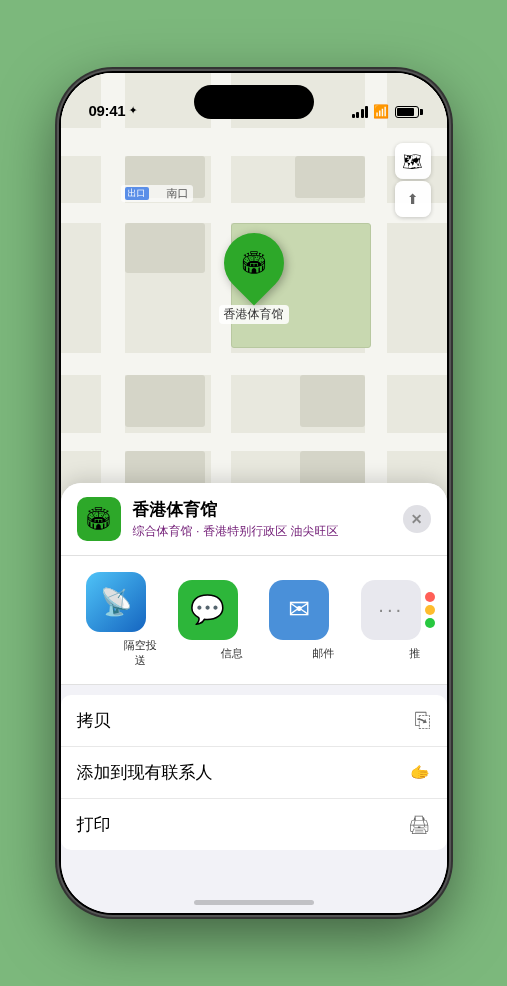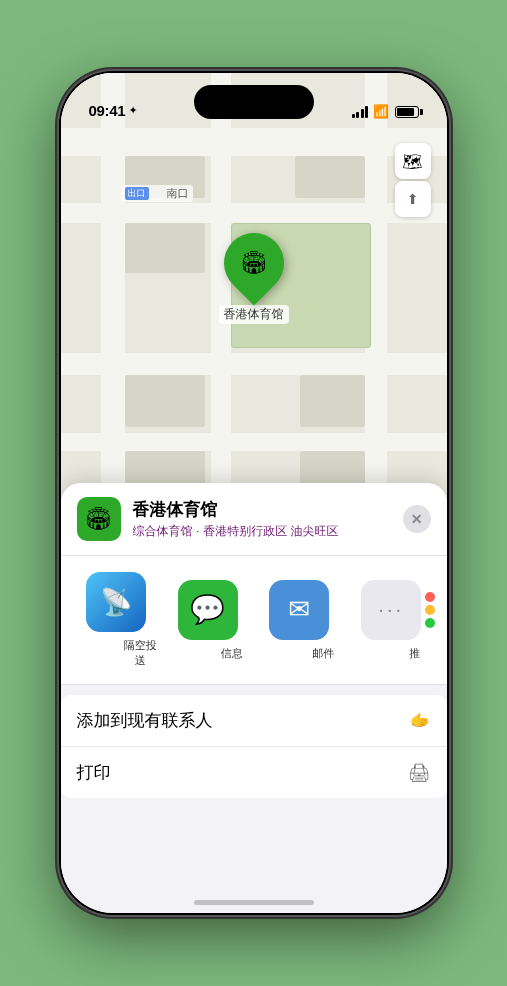--- a/index.html
+++ b/index.html
@@ -442,20 +442,24 @@
               <div style="width:10px;height:10px;border-radius:50%;background:#febc2e;"></div>
               <div style="width:10px;height:10px;border-radius:50%;background:#28c840;"></div>
             </div>
           </div>
           <span class="share-label">推</span>
         </div>
       </div>
 
       <div class="action-list">
 
+        <div class="action-item">
+          <span class="action-label">拷贝</span>
+          <span class="action-icon" style="font-size:20px;">⎘</span>
+        </div>
 
 
         <div class="action-item">
           <span class="action-label">添加到现有联系人</span>
           <span class="action-icon" style="font-size:16px;">🫱</span>
         </div>
 
 
         <div class="action-item" style="border-radius:0 0 10px 10px;">
           <span class="action-label">打印</span>

